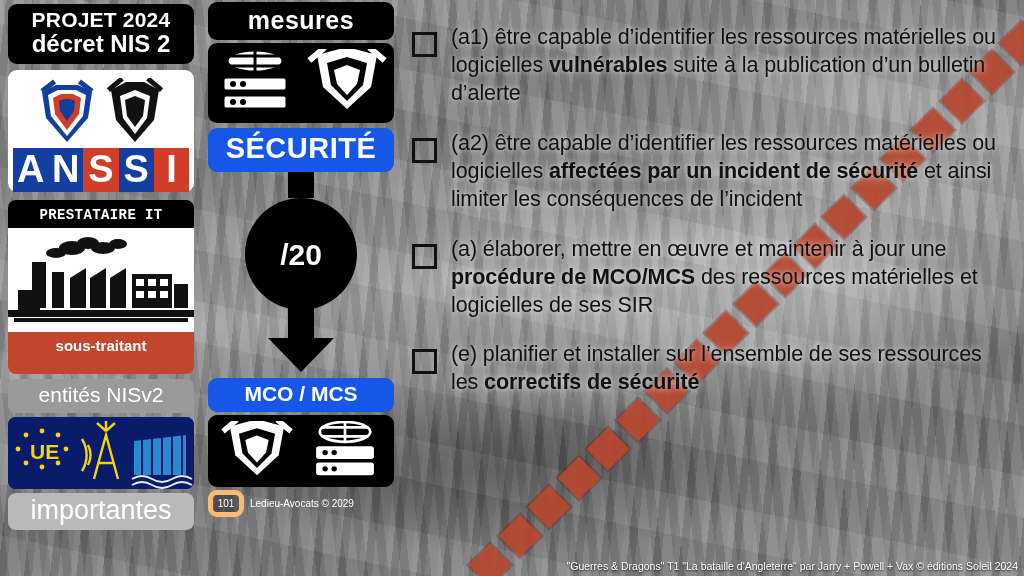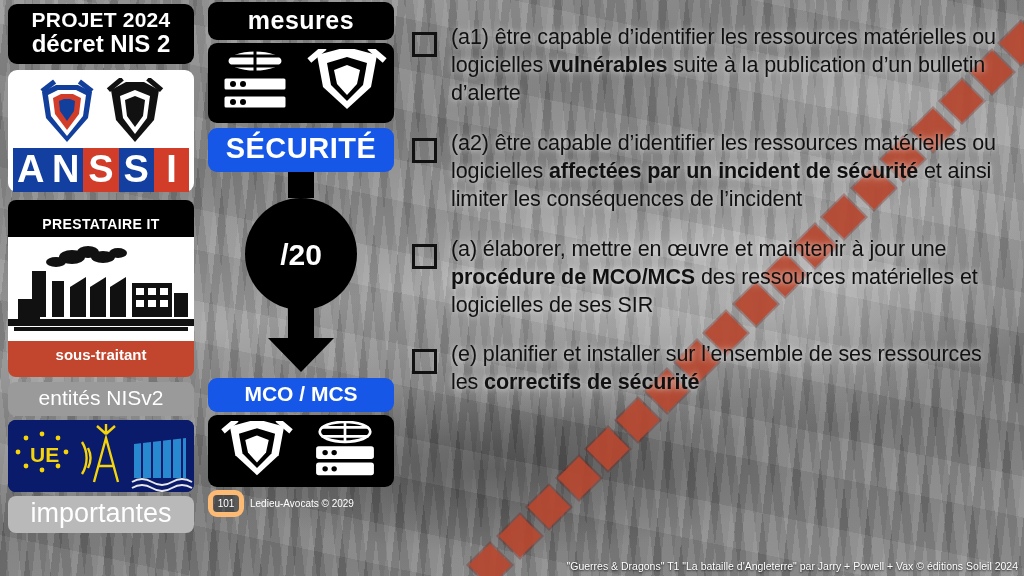--- a/index.html
+++ b/index.html
@@ -52,23 +52,23 @@
   .shield{position:relative;width:58px;height:68px;}
   .shield svg{display:block;}
   .anssi-word{display:flex;margin-top:2px;}
   .anssi-word span{
     flex:1;text-align:center;font-size:38px;font-weight:700;line-height:1;
     font-family:"Liberation Sans",sans-serif;color:#fff;background:#1340a0;padding:2px 0 4px;
   }
   .anssi-word span.red{background:#d23d2a;}
 
   .presta{background:#000;border-radius:8px 8px 0 0;color:#fff;text-align:center;
-          font-size:14px;font-weight:700;letter-spacing:.4px;padding:16px 0 5px;}
+          font-size:14px;font-weight:700;letter-spacing:.4px;padding:7px 0 5px;font-family:Liberation Mono, monospace;}
   .factory{background:#fff;padding:4px 0 0;}
-  .sous{background:#c2452e;color:#fff;text-align:center;font-weight:700;font-size:15px;padding:5px 0 14px;border-radius:0 0 8px 8px;}
+  .sous{background:#c2452e;color:#fff;text-align:center;font-weight:700;font-size:15px;padding:5px 0 20px;border-radius:0 0 8px 8px;}
 
   .entites{background:#9a9a9a;color:#fff;text-align:center;font-size:21px;padding:4px 0 6px;border-radius:8px;margin-top:5px;}
   .eu-blk{background:#0b1b6b;border-radius:8px;margin-top:4px;height:72px;position:relative;overflow:hidden;}
   .importantes{background:#b9b9b9;color:#fff;font-size:27px;text-align:center;border-radius:8px;margin-top:4px;padding:2px 0 4px;}
 
   
   .col-mid{position:absolute;left:208px;top:2px;width:186px;}
   .mes-tech{background:#000;border-radius:9px;color:#fff;text-align:center;padding:5px 0 7px;}
   .mes-tech .m1{font-size:25px;font-weight:700;letter-spacing:.5px;line-height:1.05;}
   .mes-tech .m2{font-size:25px;font-weight:700;line-height:1.05;}

